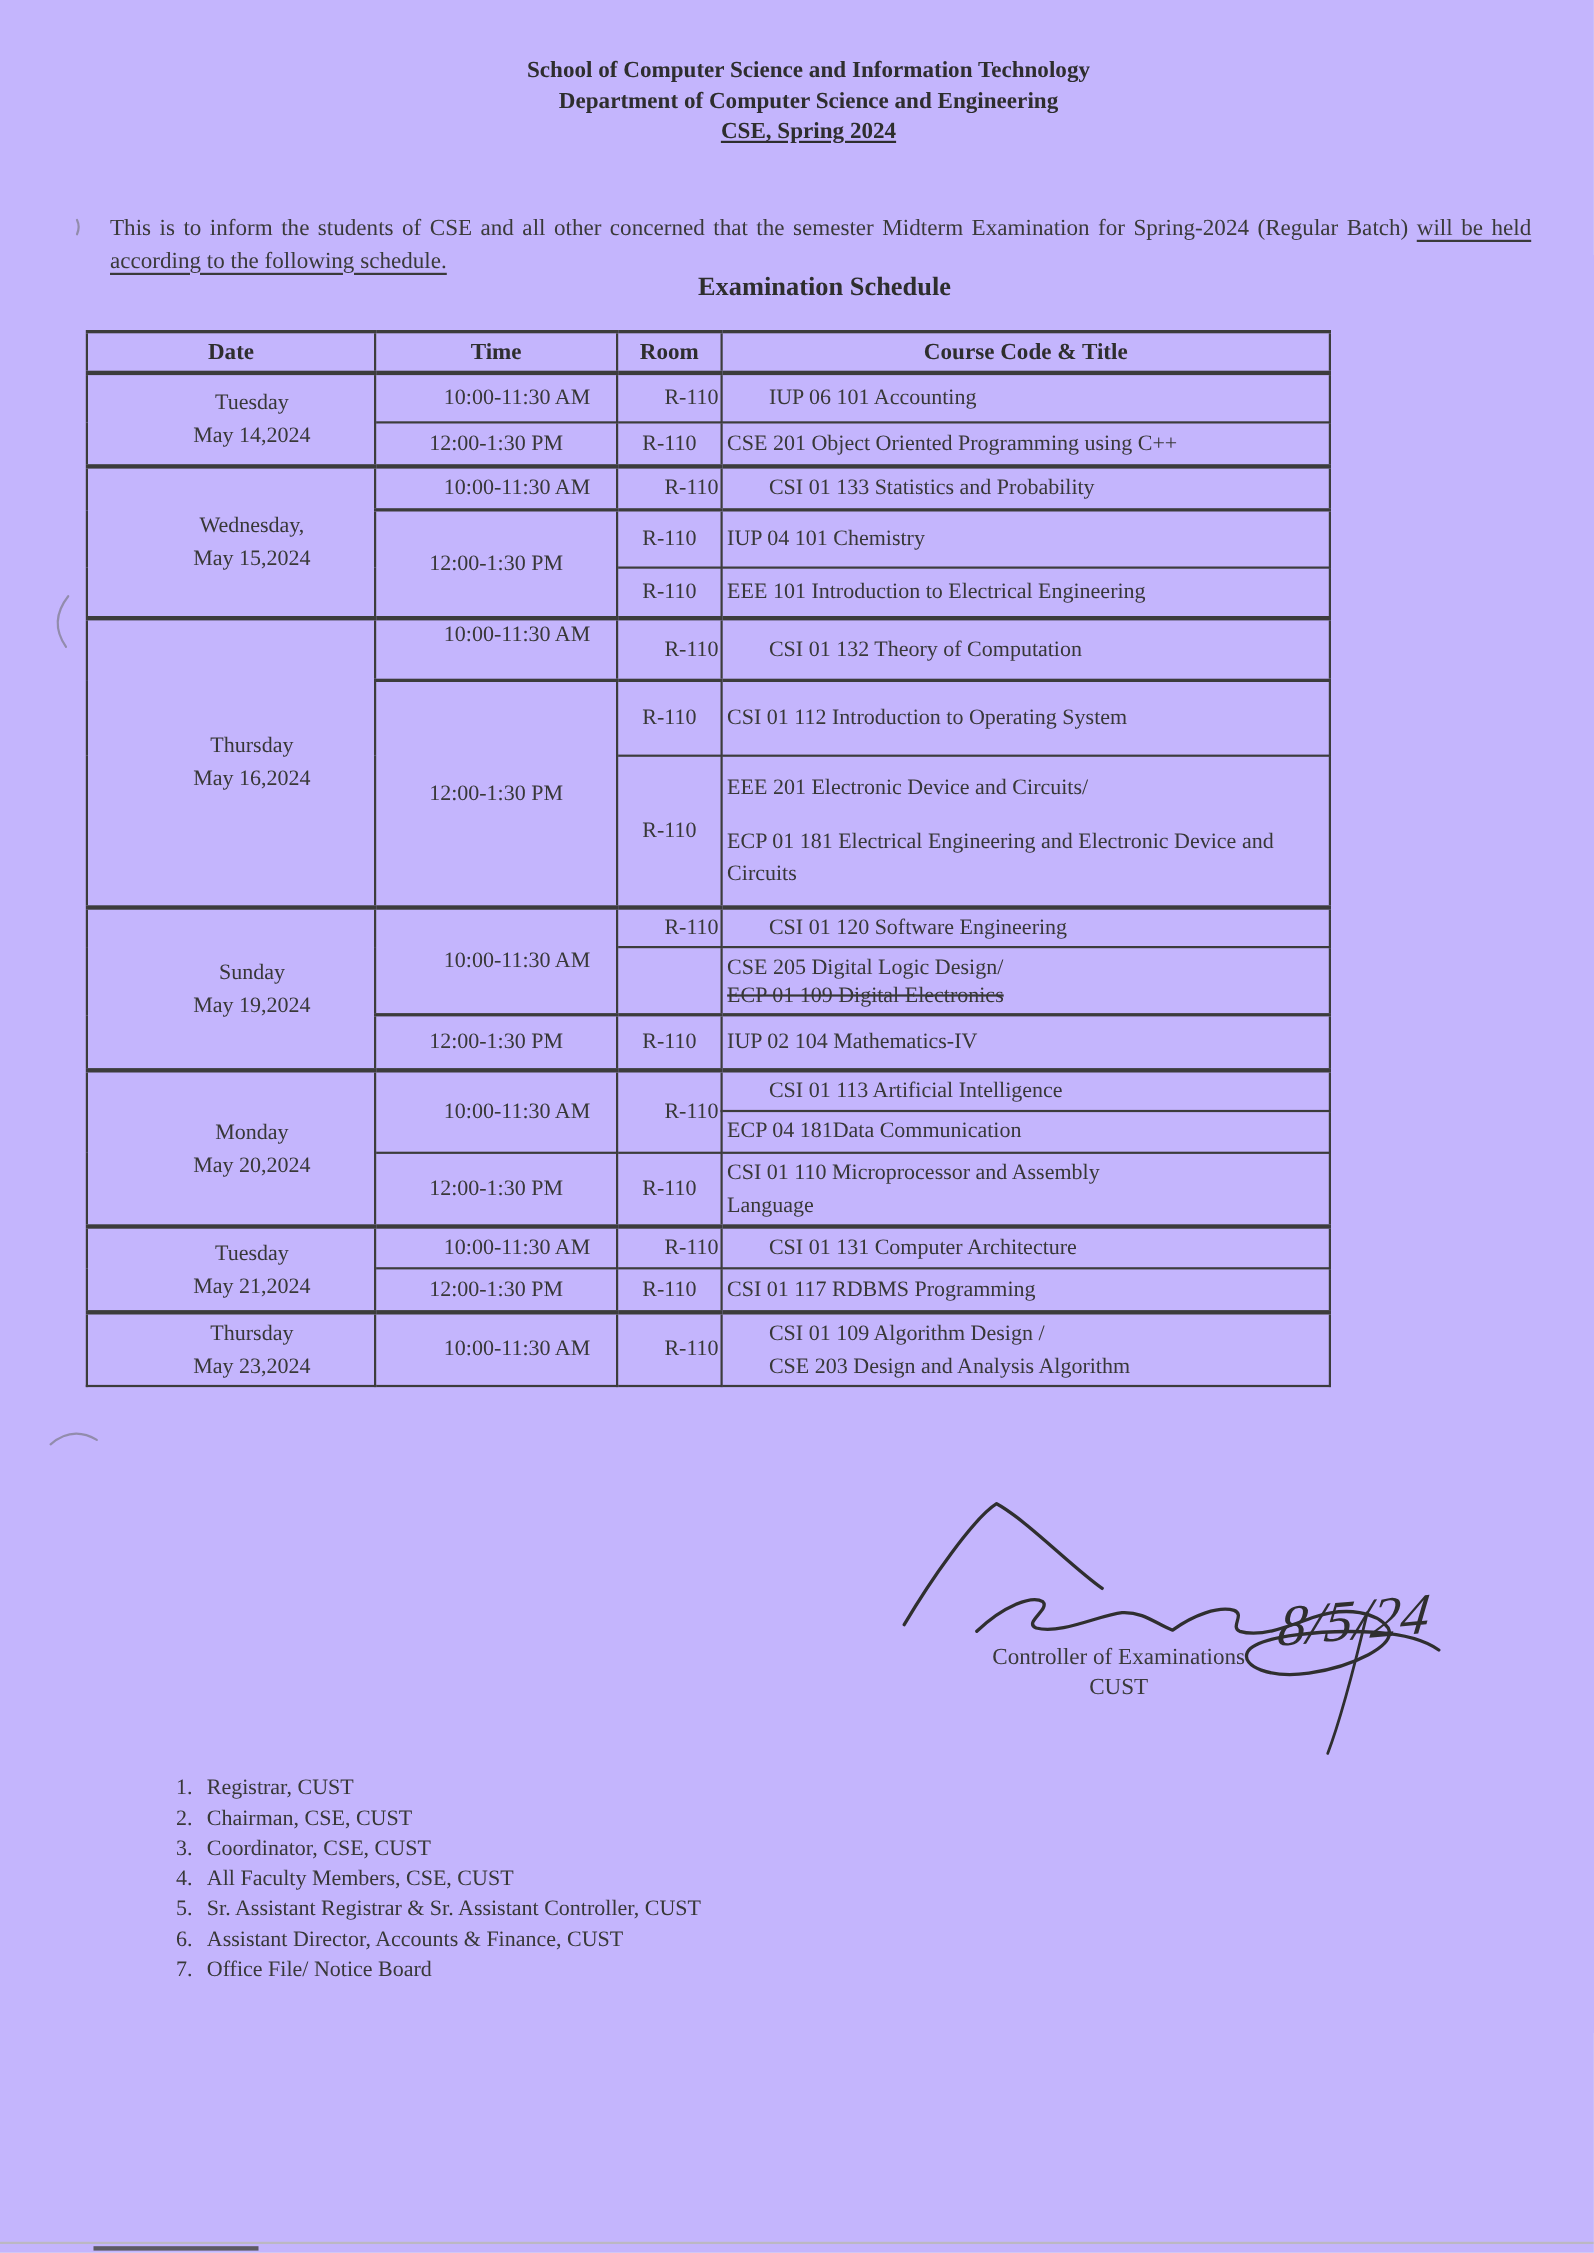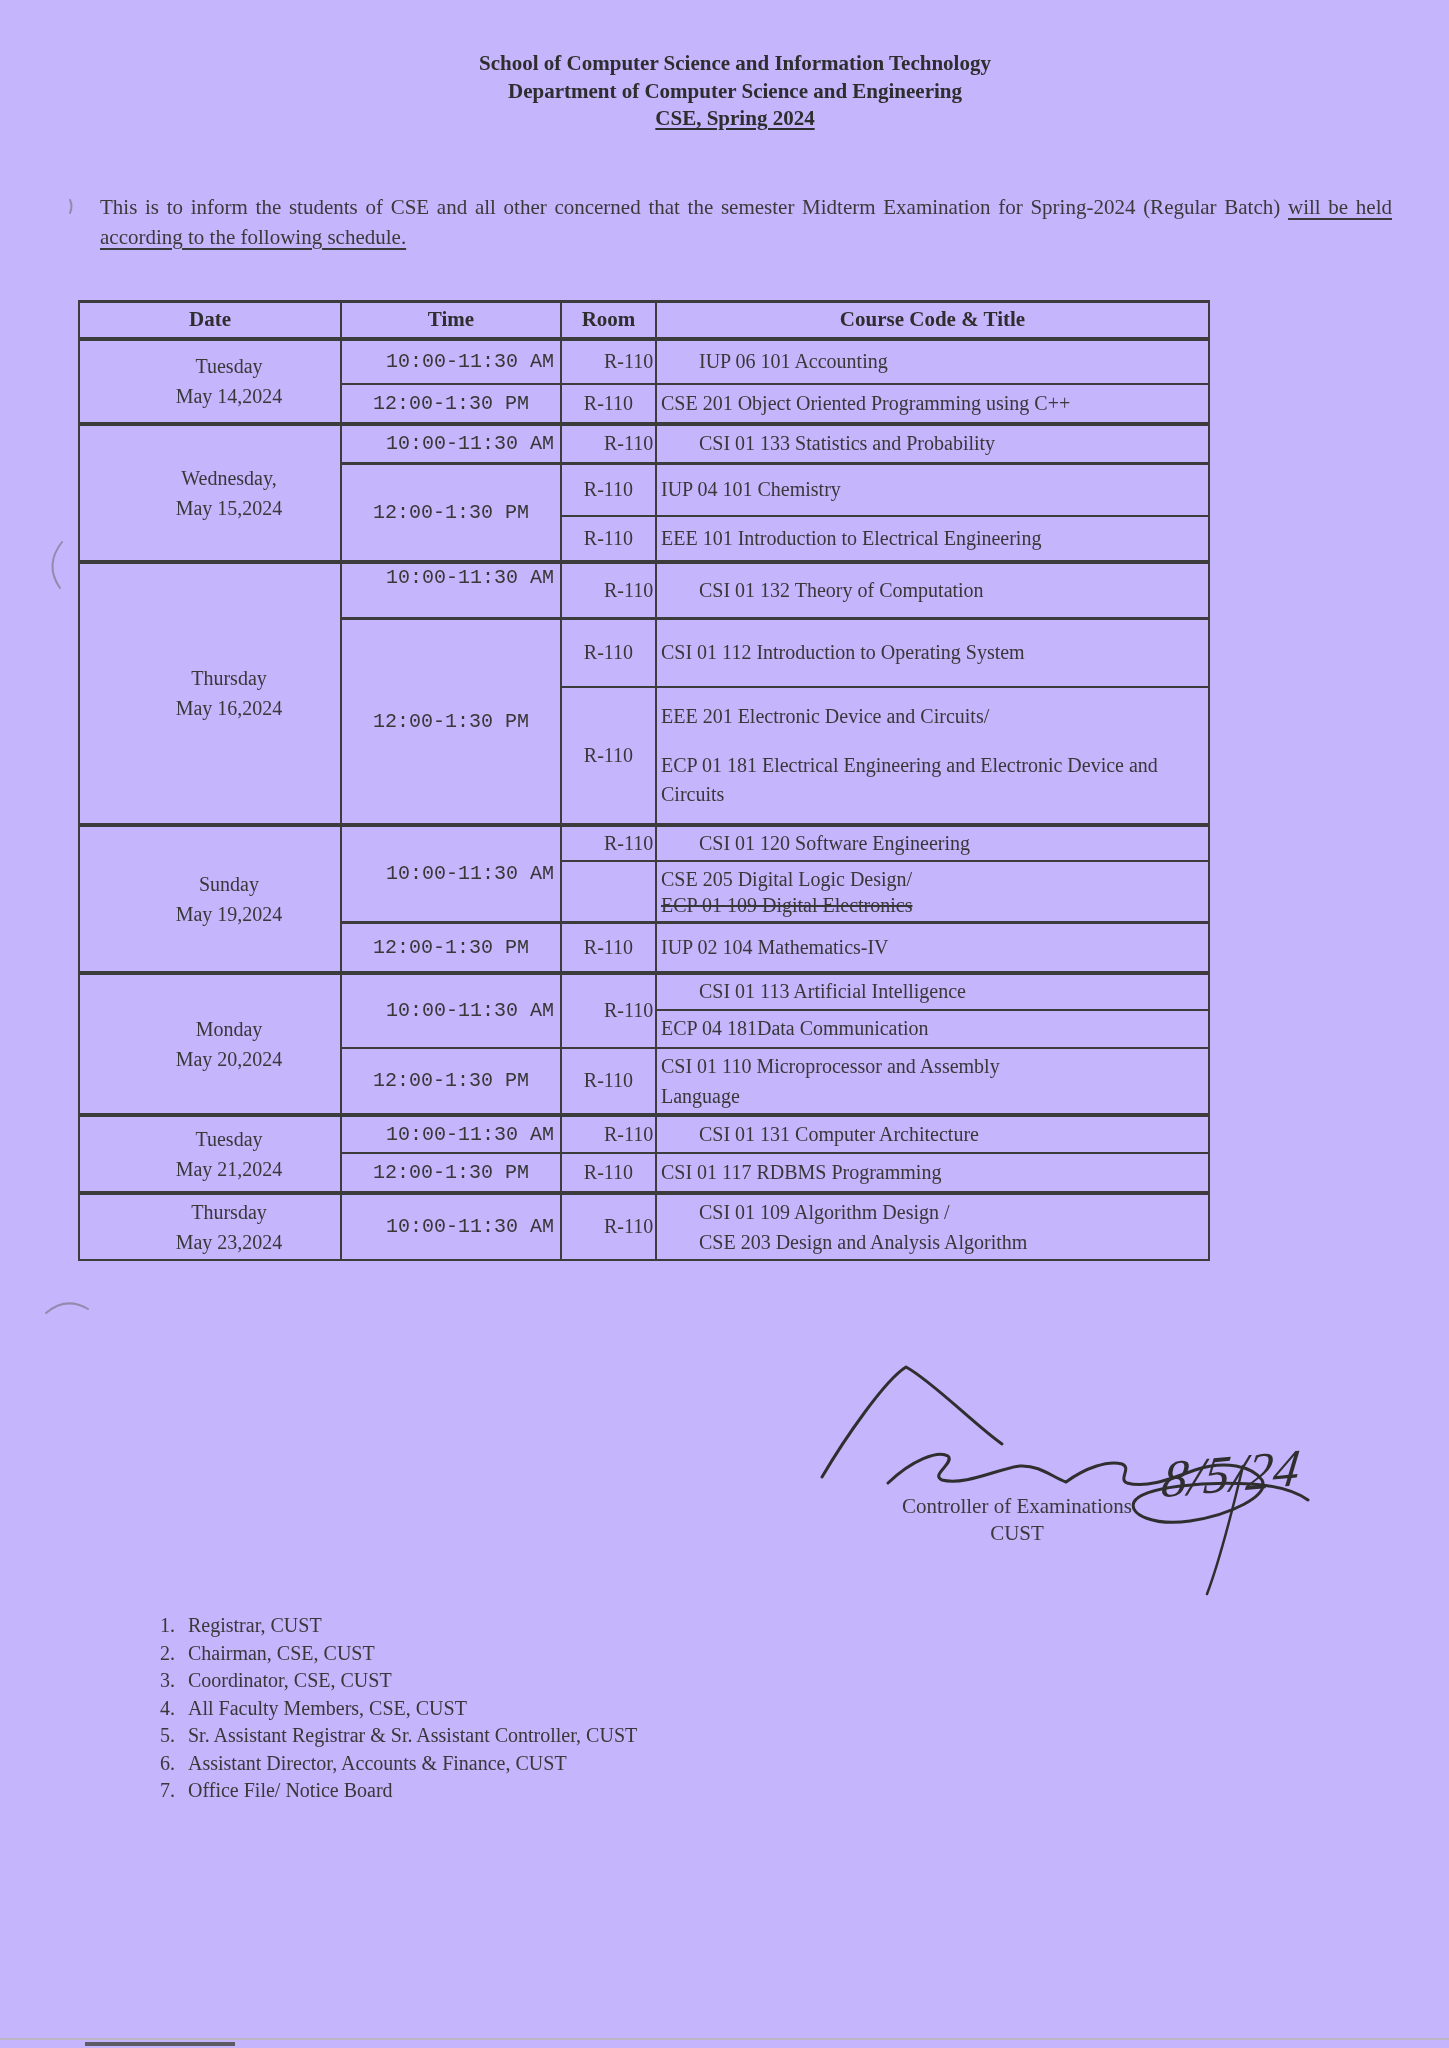--- a/index.html
+++ b/index.html
@@ -30,21 +30,21 @@
     border-collapse:collapse; table-layout:fixed;
     font-size:20px; color:#383838;
   }
   table.sched td, table.sched th { border:2px solid #3c3c3c; padding:2px 4px; }
   table.sched th { font-size:21px; font-weight:bold; color:#2e2e2e; text-align:center; }
   tr.hdr { height:37px; }
   tr.hdr th { border-bottom:4px solid #3c3c3c; border-top:3px solid #3c3c3c; }
   tr.gs td { border-top:4px solid #3c3c3c;padding-left:42px; }
   tr.tk td { border-top:3px solid #3c3c3c; }
   td.c-date { text-align:center; white-space:pre-line; line-height:1.5; }
-  td.c-time { text-align:center; white-space:nowrap;font-family:Liberation Mono, monospace; }
+  td.c-time { text-align:center; white-space:nowrap; }
   td.c-room { text-align:center; white-space:nowrap; }
   td.c-course { text-align:left; padding-left:14px; }
   td.vt { vertical-align:top; padding-top:8px; }
   .pre { white-space:pre-line; line-height:1.5; }
   .struck { display:block; text-decoration:line-through; text-decoration-thickness:2px; }
   .blk { display:block; line-height:1.45; }
   .gap-b { margin-bottom:20px; }
   .h45{height:45px}.h40{height:40px}.h52{height:52px}.h46{height:46px}
   .h57{height:57px}.h68{height:68px}.h138{height:138px}.h36{height:36px}
   .h62{height:62px}.h50{height:50px}.h37{height:37px}.h38{height:38px}
@@ -71,20 +71,21 @@
 <div class="page">
 
   <header class="doc-header">
     <div>School of Computer Science and Information Technology</div>
     <div>Department of Computer Science and Engineering</div>
     <div class="u">CSE, Spring 2024</div>
   </header>
 
   <p class="intro"><span>This is to inform the students of CSE and all other concerned that the semester Midterm Examination for Spring-2024 (Regular Batch) </span><span class="u2">will be held according to the following schedule.</span></p>
 
+  <div class="exam-title">Examination Schedule</div>
 
   <table class="sched">
     <colgroup>
       <col style="width:262px">
         <col style="width:220px">
         <col style="width:95px">
         <col style="width:553px">
     </colgroup>
     <tbody>
       <tr class="hdr">

